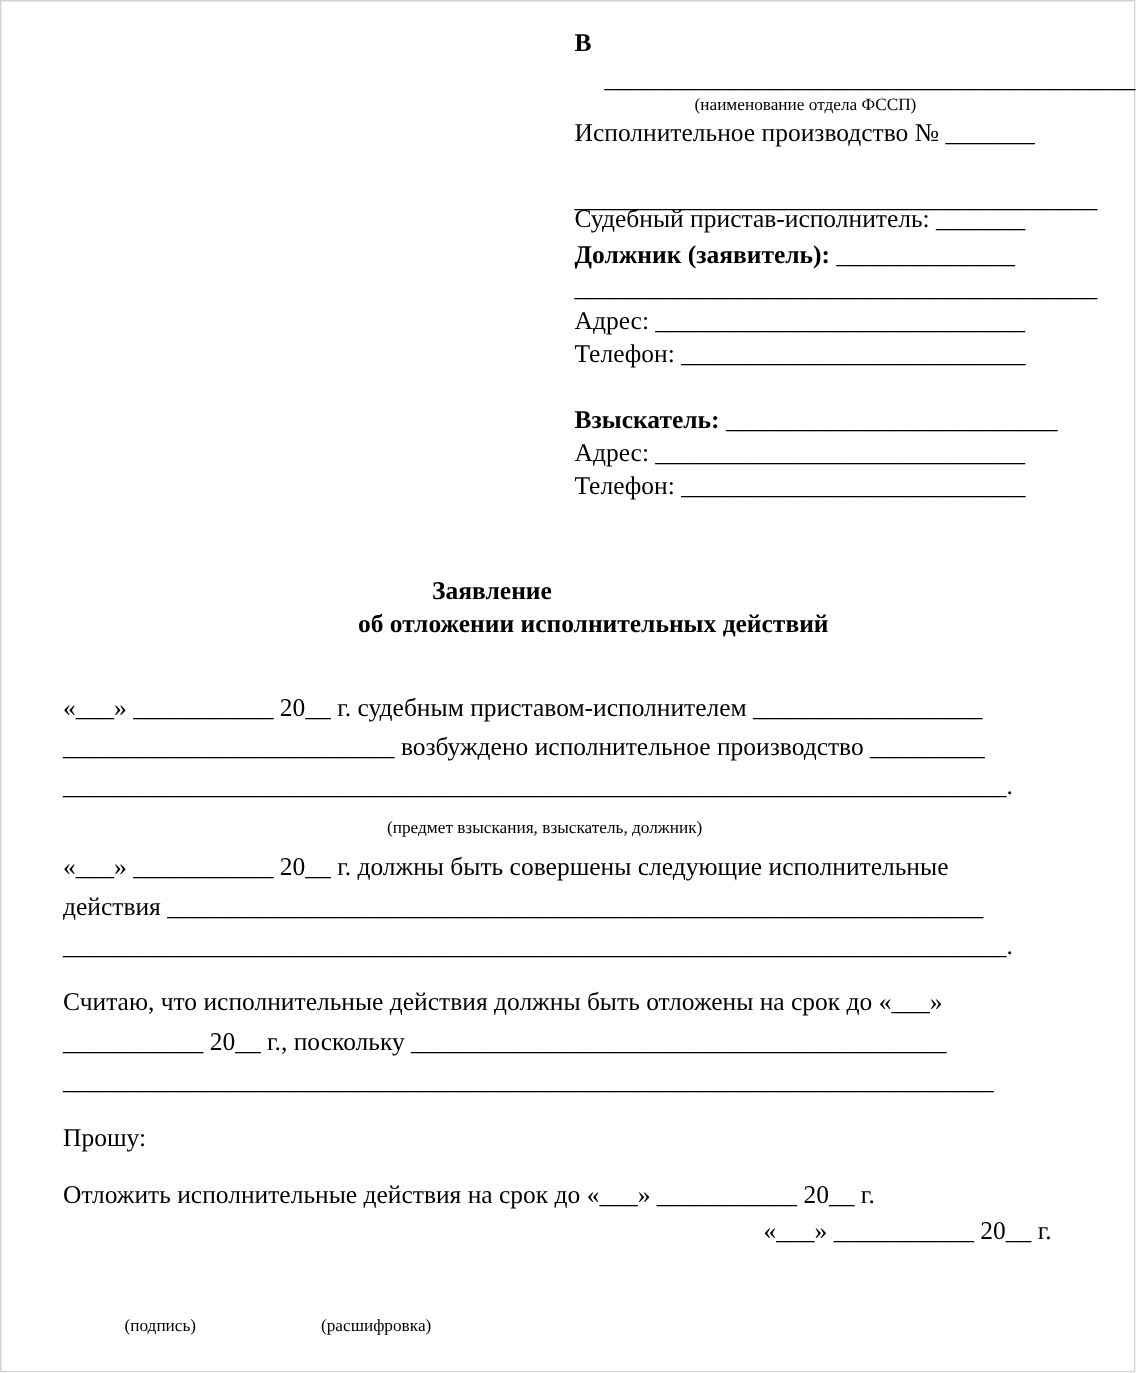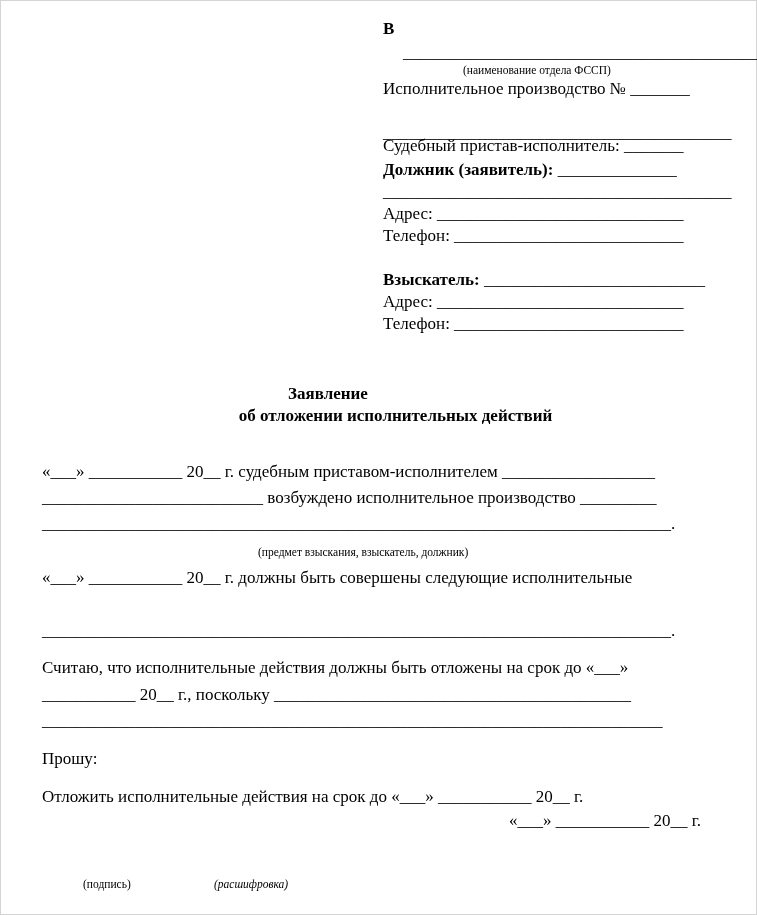--- a/index.html
+++ b/index.html
@@ -37,26 +37,27 @@
 
   <div class="t b center" style="left:0;width:654px;top:383px;">Заявление</div>
   <div class="t b center" style="left:16px;width:757px;top:405px;">об отложении исполнительных действий</div>
 
   <div class="t" style="left:41px;top:461px;">«___» ___________ 20__ г. судебным приставом-исполнителем __________________</div>
   <div class="t" style="left:41px;top:487px;">__________________________ возбуждено исполнительное производство _________</div>
   <div class="t" style="left:41px;top:513px;">__________________________________________________________________________.</div>
   <div class="t small" style="left:257px;top:544px;">(предмет взыскания, взыскатель, должник)</div>
 
   <div class="t" style="left:41px;top:567px;">«___» ___________ 20__ г. должны быть совершены следующие исполнительные</div>
+  <div class="t" style="left:41px;top:594px;">действия ________________________________________________________________</div>
   <div class="t" style="left:41px;top:620px;">__________________________________________________________________________.</div>
 
   <div class="t" style="left:41px;top:657px;">Считаю, что исполнительные действия должны быть отложены на срок до «___»</div>
   <div class="t" style="left:41px;top:684px;">___________ 20__ г., поскольку __________________________________________</div>
   <div class="t" style="left:41px;top:710px;">_________________________________________________________________________</div>
 
   <div class="t" style="left:41px;top:748px;">Прошу:</div>
   <div class="t" style="left:41px;top:786px;">Отложить исполнительные действия на срок до «___» ___________ 20__ г.</div>
 
   <div class="t small" style="left:82px;top:876px;">(подпись)</div>
-  <div class="t small" style="left:213px;top:876px;font-style:italic;">(расшифровка)</div>
+  <div class="t small" style="left:213px;top:876px;">(расшифровка)</div>
   <div class="t" style="left:508px;top:810px;">«___» ___________ 20__ г.</div>
 
 </div>
 
 </body></html>

